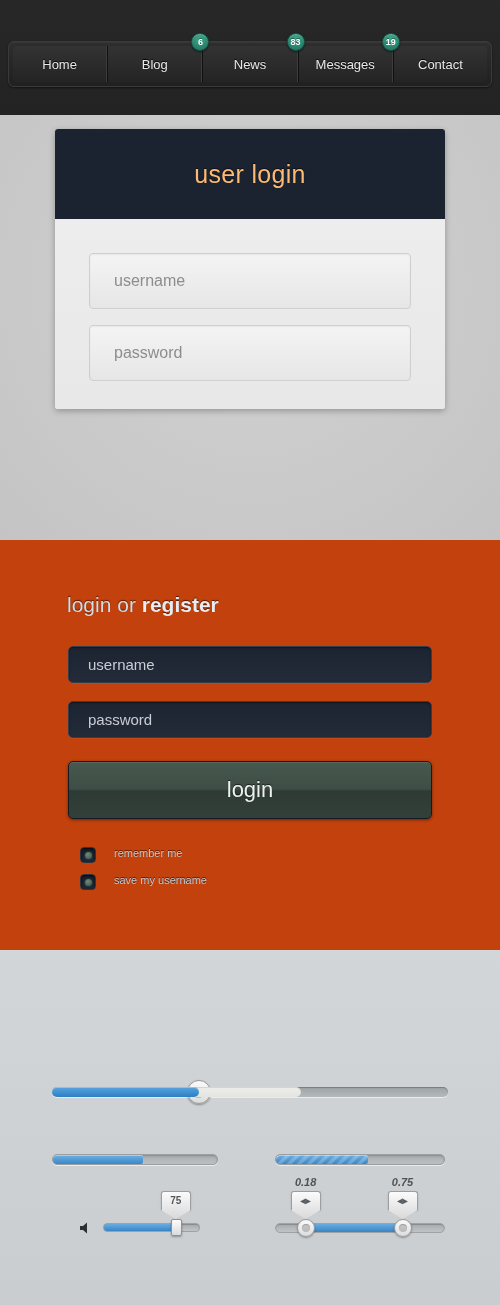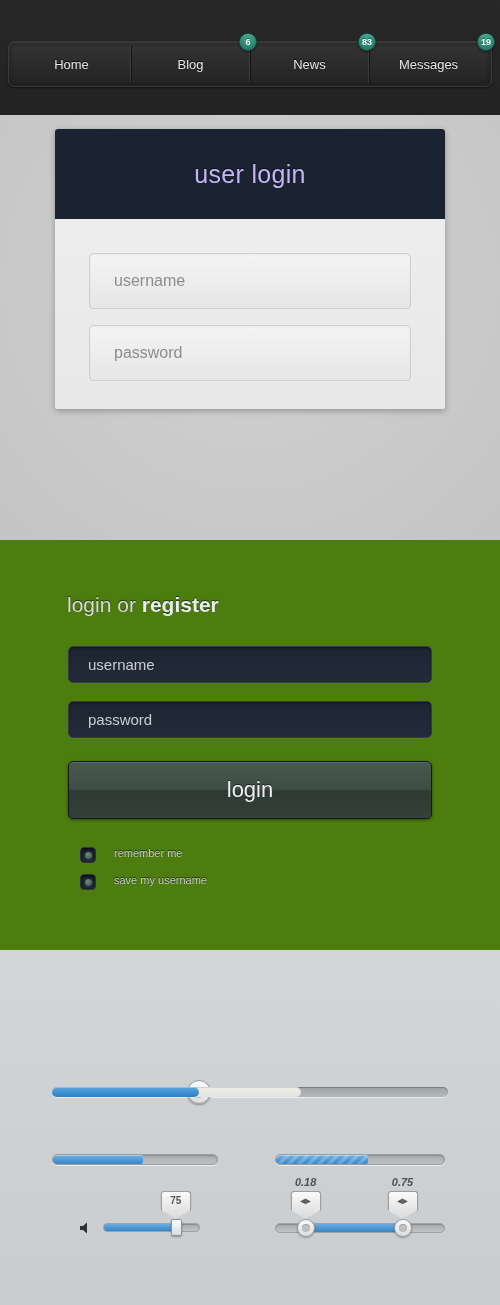--- a/index.html
+++ b/index.html
@@ -88,21 +88,21 @@
     width: 390px;
     border-radius: 3px;
     box-shadow: 0 2px 6px rgba(0,0,0,0.28);
     overflow: hidden;
     background: #ececec;
   }
   .login-card-header {
     height: 90px;
     background: #1c2330;
     display: flex; align-items: center; justify-content: center;
-    color: #c4b5fd;
+    color: #fdba74;
     font-size: 25px;
     letter-spacing: 0.3px;
     text-shadow: 0 -1px 1px rgba(0,0,0,0.6);
   }
   .login-card-body {
     background: linear-gradient(#ededed, #e8e8e8);
     padding: 34px 34px 28px 34px;
   }
   .lc-input {
     display: block;
@@ -133,21 +133,21 @@
     text-shadow: 0 -1px 1px rgba(0,0,0,0.7);
     box-shadow: 0 1px 2px rgba(0,0,0,0.3),
                 inset 0 1px 0 rgba(255,255,255,0.07);
     cursor: pointer;
   }
 
   
   .dark-section {
     position: absolute; left: 0; top: 540px;
     width: 500px; height: 410px;
-    background: #4d7c0f;
+    background: #c2410c;
   }
   .ds-title {
     position: absolute; left: 67px; top: 53px;
     font-size: 21px;
     color: #d6dae0;
     text-shadow: 0 -1px 1px rgba(0,0,0,0.6);
   }
   .ds-title b { font-weight: bold; color: #e8ebef; }
   .ds-input {
     position: absolute;
@@ -437,20 +437,23 @@
       <div class="nav-item">
         <span>News</span>
         <span class="nav-badge">83</span>
       </div>
 
       <div class="nav-item">
         <span>Messages</span>
         <span class="nav-badge">19</span>
       </div>
 
+      <div class="nav-item">
+        <span>Contact</span>
+      </div>
 
     </div>
   </div>
 
   <div class="light-section-1">
     <div class="login-card">
 
       <div class="login-card-header">user login</div>
 
       <div class="login-card-body">

